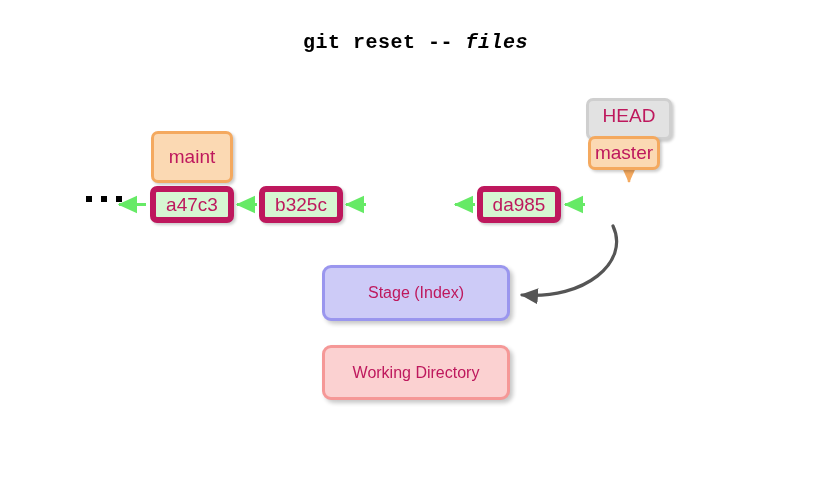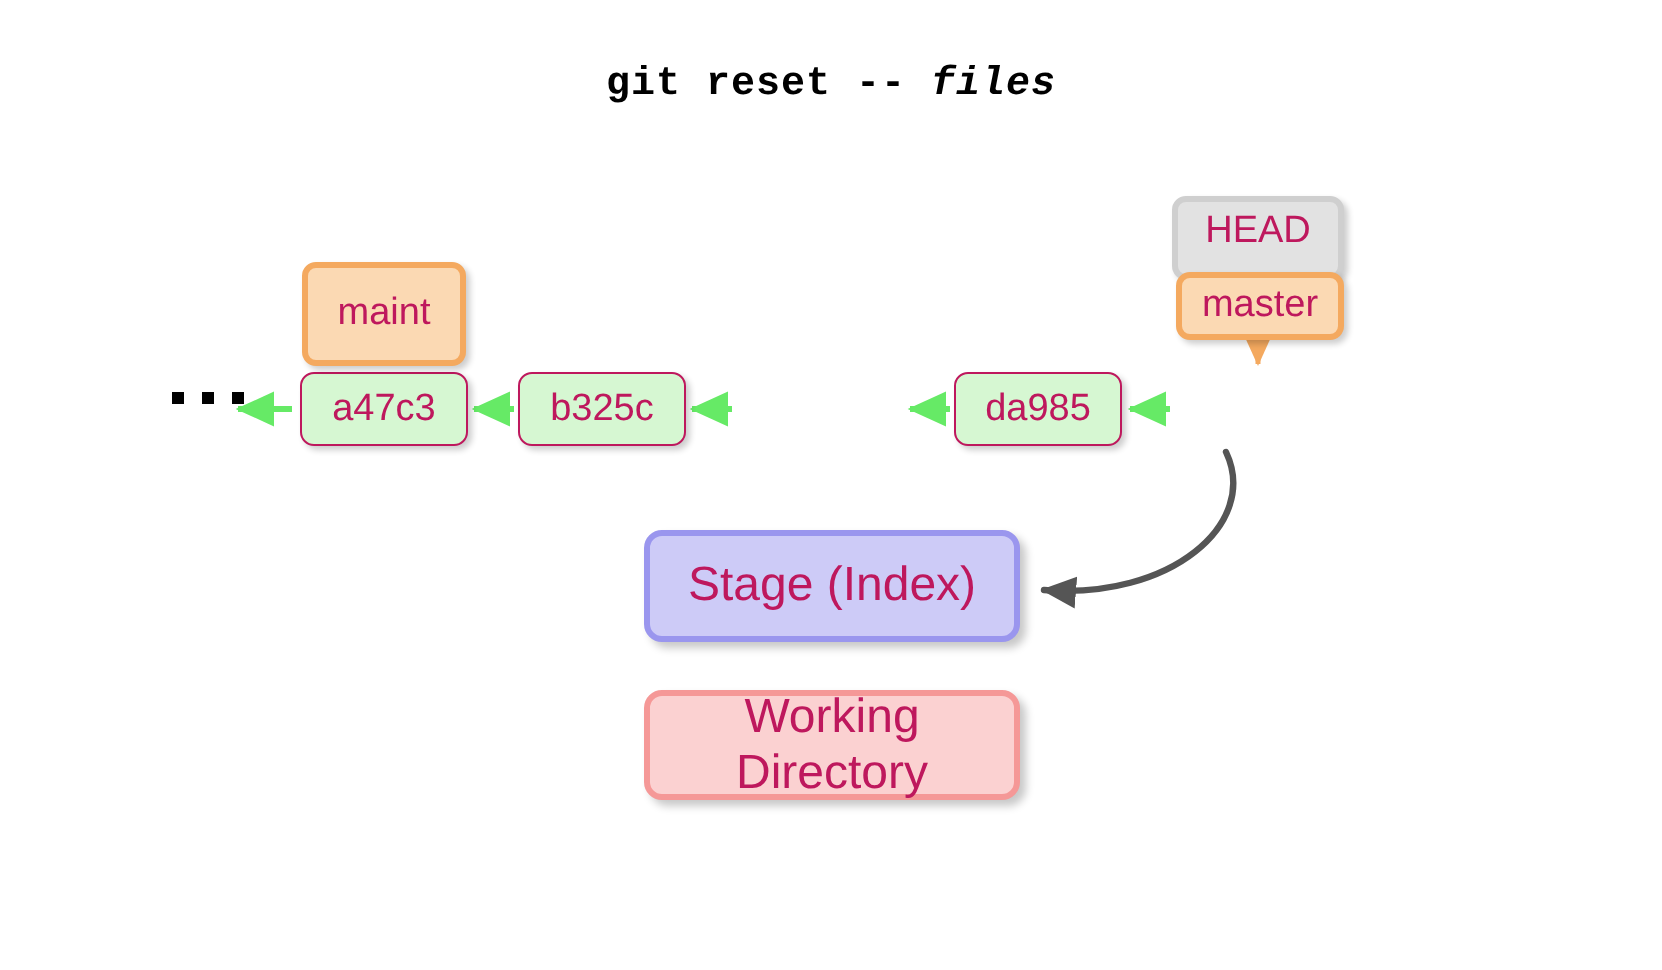--- a/index.html
+++ b/index.html
@@ -39,42 +39,42 @@
     box-sizing: border-box;
     display: flex;
     align-items: center;
     justify-content: center;
     color: #be185d;
     box-shadow: 2px 2px 3px rgba(0,0,0,0.20);
   }
 
   .commit {
     height: 37px;
-    border: 1px solid #be185d;
+    border: 6px solid #be185d;
     background: #d6f7d2;
     border-radius: 7px;
     font-size: 19px;
   }
 
   .ref {
     border-radius: 7px;
     font-size: 19px;
   }
   .ref-branch {
     border: 3px solid #f4a95f;
     background: #fbd9b3;
   }
   .ref-head {
     border: 3px solid #cfcfcf;
     background: #e2e2e2;
   }
 
   .area {
     border-radius: 9px;
-    font-size: 24px;
+    font-size: 16px;
     box-shadow: 3px 3px 4px rgba(0,0,0,0.22);
   }
   .area-stage {
     border: 3px solid #9a96ee;
     background: #cdcbf7;
   }
   .area-work {
     border: 3px solid #f59897;
     background: #fbd1d1;
     text-align: center;
@@ -148,21 +148,21 @@
     <span>b325c</span>
   </div>
   <div class="node commit" style="left:477px; top:186px; width:84px;">
     <span>da985</span>
   </div>
 
   <div class="node ref ref-head" style="left:586px; top:98px; width:86px; height:42px; align-items:flex-start; padding-top:4px;">
     <span>HEAD</span>
   </div>
 
-  <div class="node ref ref-branch" style="left:588px; top:136px; width:84px; height:34px;">
+  <div class="node ref ref-branch" style="left:588px; top:136px; width:72px; height:34px;">
     <span>master</span>
   </div>
 
   <div class="node ref ref-branch" style="left:151px; top:131px; width:82px; height:52px;">
     <span>maint</span>
   </div>
 
   <div class="node area area-stage" style="left:322px; top:265px; width:188px; height:56px;">
     <span>Stage (Index)</span>
   </div>

